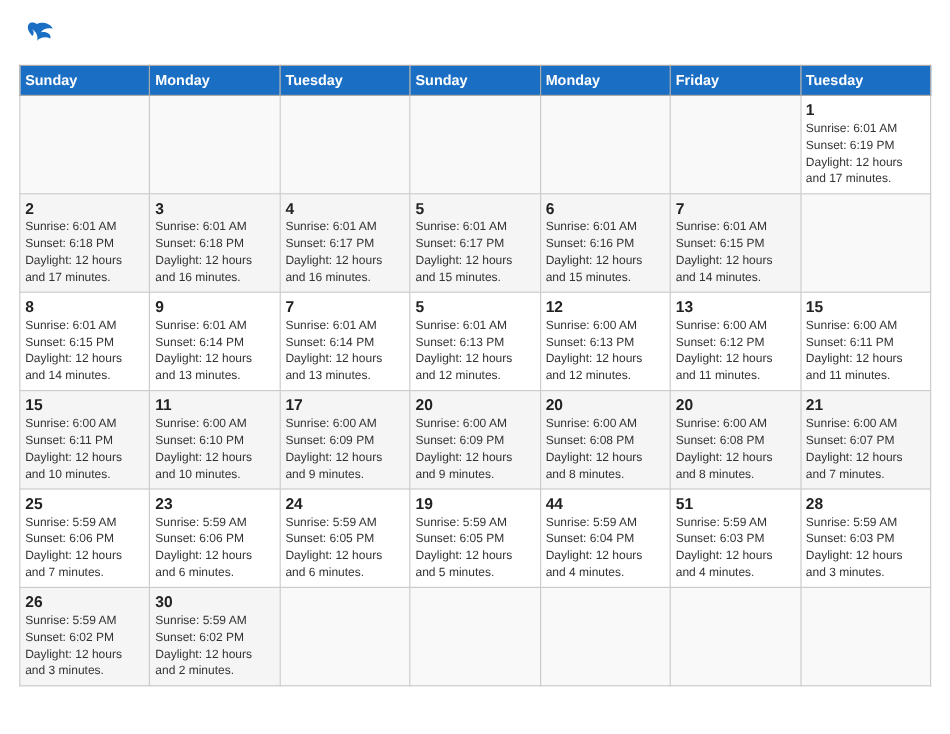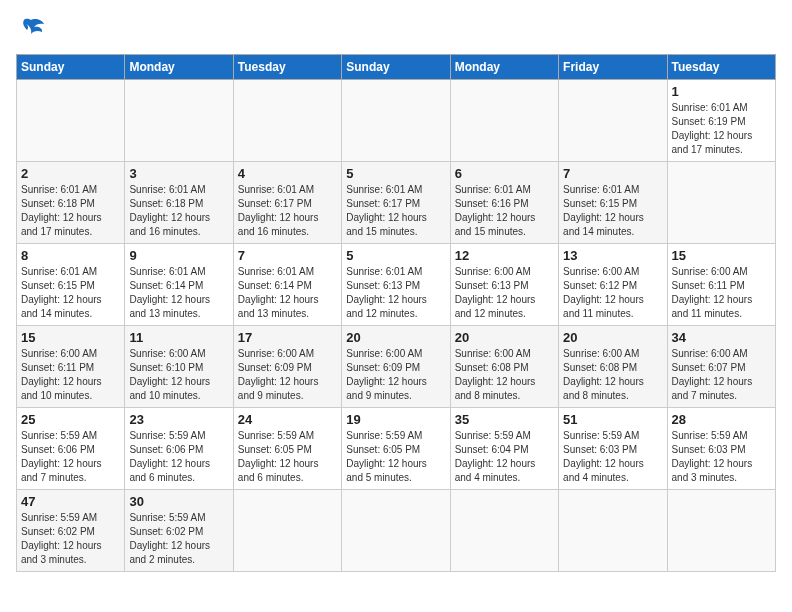--- a/index.html
+++ b/index.html
@@ -209,21 +209,21 @@
         </td>
         <td>
           <span class="day-number">20</span>
           <div class="day-info">Sunrise: 6:00 AM<br>Sunset: 6:08 PM<br>Daylight: 12 hours and 8 minutes.</div>
         </td>
         <td>
           <span class="day-number">20</span>
           <div class="day-info">Sunrise: 6:00 AM<br>Sunset: 6:08 PM<br>Daylight: 12 hours and 8 minutes.</div>
         </td>
         <td>
-          <span class="day-number">34</span>
+          <span class="day-number">21</span>
           <div class="day-info">Sunrise: 6:00 AM<br>Sunset: 6:07 PM<br>Daylight: 12 hours and 7 minutes.</div>
         </td>
       </tr>
       <tr>
         <td>
           <span class="day-number">25</span>
           <div class="day-info">Sunrise: 5:59 AM<br>Sunset: 6:06 PM<br>Daylight: 12 hours and 7 minutes.</div>
         </td>
         <td>
           <span class="day-number">23</span>
@@ -231,35 +231,35 @@
         </td>
         <td>
           <span class="day-number">24</span>
           <div class="day-info">Sunrise: 5:59 AM<br>Sunset: 6:05 PM<br>Daylight: 12 hours and 6 minutes.</div>
         </td>
         <td>
           <span class="day-number">19</span>
           <div class="day-info">Sunrise: 5:59 AM<br>Sunset: 6:05 PM<br>Daylight: 12 hours and 5 minutes.</div>
         </td>
         <td>
-          <span class="day-number">35</span>
+          <span class="day-number">44</span>
           <div class="day-info">Sunrise: 5:59 AM<br>Sunset: 6:04 PM<br>Daylight: 12 hours and 4 minutes.</div>
         </td>
         <td>
           <span class="day-number">51</span>
           <div class="day-info">Sunrise: 5:59 AM<br>Sunset: 6:03 PM<br>Daylight: 12 hours and 4 minutes.</div>
         </td>
         <td>
           <span class="day-number">28</span>
           <div class="day-info">Sunrise: 5:59 AM<br>Sunset: 6:03 PM<br>Daylight: 12 hours and 3 minutes.</div>
         </td>
       </tr>
       <tr>
         <td>
-          <span class="day-number">47</span>
+          <span class="day-number">26</span>
           <div class="day-info">Sunrise: 5:59 AM<br>Sunset: 6:02 PM<br>Daylight: 12 hours and 3 minutes.</div>
         </td>
         <td>
           <span class="day-number">30</span>
           <div class="day-info">Sunrise: 5:59 AM<br>Sunset: 6:02 PM<br>Daylight: 12 hours and 2 minutes.</div>
         </td>
         <td class="empty-cell"></td>
         <td class="empty-cell"></td>
         <td class="empty-cell"></td>
         <td class="empty-cell"></td>

